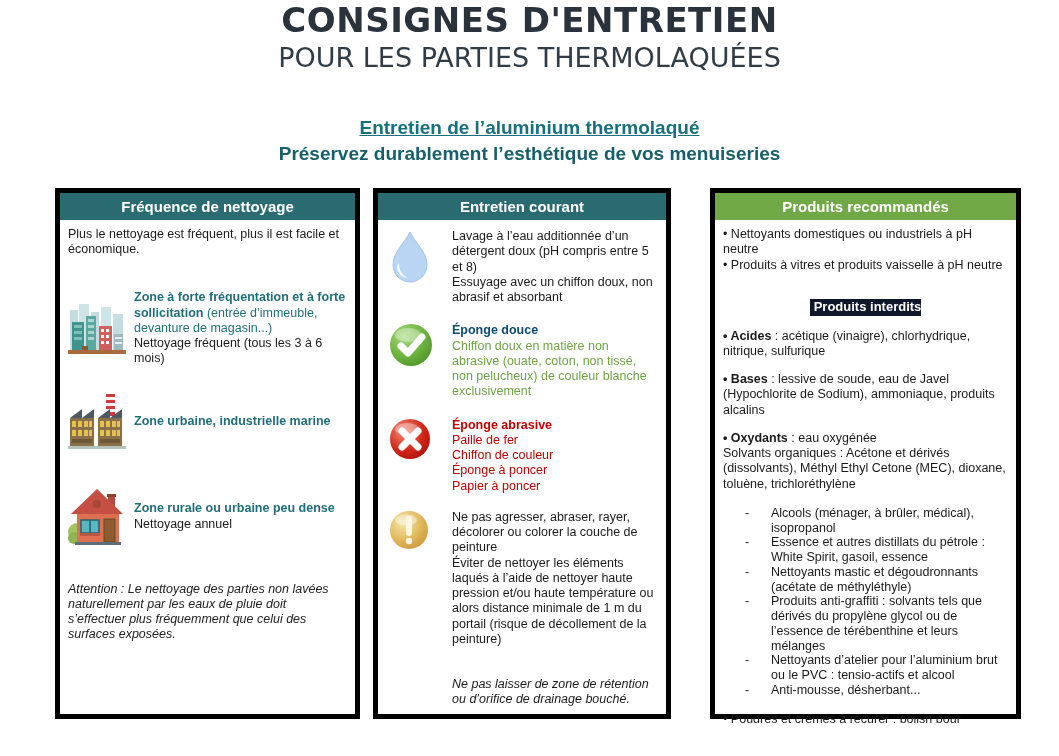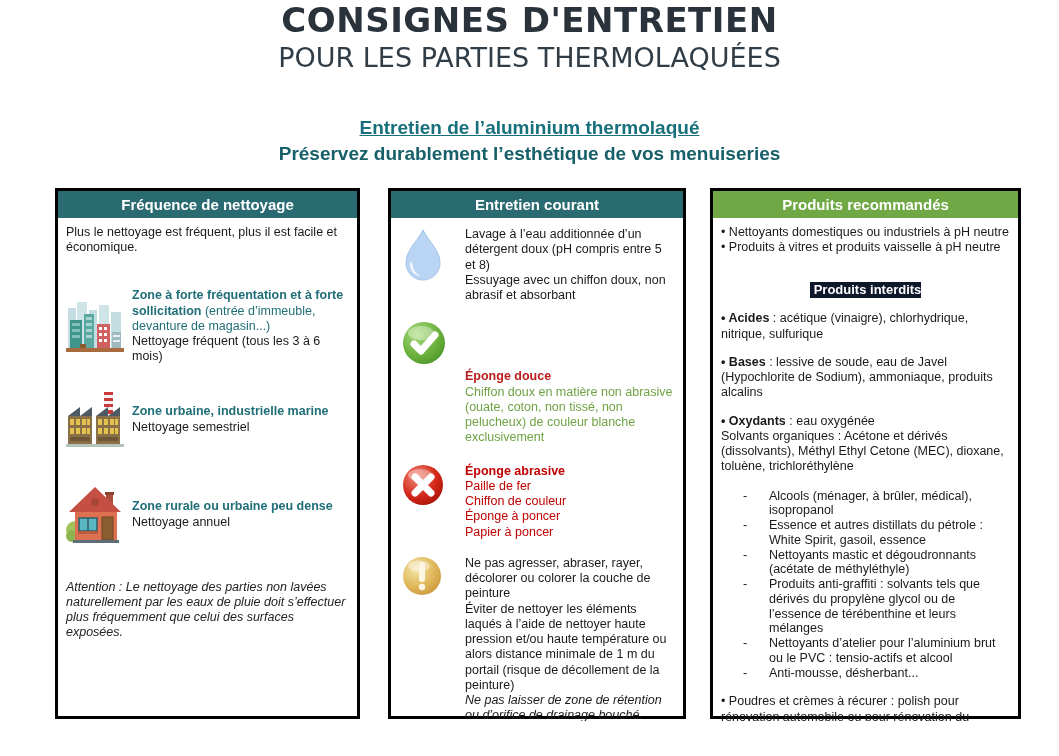--- a/index.html
+++ b/index.html
@@ -18,23 +18,23 @@
     font-size:27px; font-weight:400; color:#303d47; margin-top:2px;
     font-family:"DejaVu Sans","Liberation Sans",sans-serif;
   }
   .doc-link {
     display:inline-block; margin-top:26px; font-size:19px; font-weight:bold;
     color:#17707c; text-decoration:underline;
   }
   .doc-tagline { font-size:19px; font-weight:bold; color:#186069; margin-top:4px; }
 
   
-  .panel { position:absolute; top:188px; border:3px solid #000000; background:#fff; height:531px; }
+  .panel { position:absolute; top:188px; border:5px solid #000000; background:#fff; height:531px; }
   #panel-frequency { left:55px;  width:305px; }
-  #panel-current   { left:388px; width:298px; }
+  #panel-current   { left:373px; width:298px; }
   #panel-products  { left:710px; width:311px; }
   .panel-header {
     height:27px; line-height:27px; text-align:center; color:#fff;
     font-size:15px; font-weight:bold;
   }
   .teal-bg  { background:#2a6a71; }
   .green-bg { background:#70a845; }
   .panel-body {
     height:503px; padding:7px 8px 6px 8px; font-size:12.5px; line-height:1.22;
     display:flex; flex-direction:column; overflow:hidden;
@@ -45,21 +45,21 @@
   .zone-icon { width:66px; flex:0 0 66px; display:flex; justify-content:flex-start; }
   .zone-text { flex:1; }
   .teal-strong { color:#206e78; font-weight:bold; }
   .teal-normal { color:#206e78; }
   .note-italic { font-style:italic; color:#222; }
 
   
   .c-row { display:flex; }
   .c-icon { width:66px; flex:0 0 66px; padding-left:3px; }
   .c-text { flex:1; }
-  .green-title { color:#b91c1c; font-weight:bold;margin-top:48px; }
+  .green-title { color:#0c4a6e; font-weight:bold; }
   .green-text  { color:#6fa344; }
   .red-title   { color:#c00000; font-weight:bold; }
   .red-text    { color:#c00000; }
   .c-note { margin-top:auto; margin-left:66px; margin-bottom:10px; font-style:italic; }
 
   
   .p-line { }
   .badge-red {
     align-self:center; background:#0f172a; color:#fff; font-weight:bold;
     padding:0px 0 1px 4px; margin-top:26px; font-size:13px;
@@ -157,21 +157,20 @@
               <rect x="44" y="38" width="4" height="6"></rect>
               <rect x="49" y="38" width="3" height="6"></rect>
           </g>
           <rect x="4" y="47" width="20" height="4" fill="#6e5636"></rect>
           <rect x="32" y="47" width="20" height="4" fill="#6e5636"></rect>
           <rect x="0" y="54" width="58" height="3" fill="#b5c4ba"></rect>
         </svg>
       </div>
       <div class="zone-text">
         <span class="teal-strong">Zone urbaine, industrielle marine</span>
-        <div>Nettoyage semestriel</div>
       </div>
     </div>
 
     <div class="zone-row" style="margin-top:30px; height:66px;">
       <div class="zone-icon">
         <svg width="58" height="62" viewBox="0 0 58 62">
           <circle cx="9" cy="46" r="9" fill="#a2c45e"></circle>
           <circle cx="6" cy="52" r="6" fill="#8fb64e"></circle>
           <rect x="40" y="10" width="7" height="14" fill="#ad4f3c"></rect>
           <rect x="39" y="8" width="9" height="3" fill="#8f4232"></rect>

